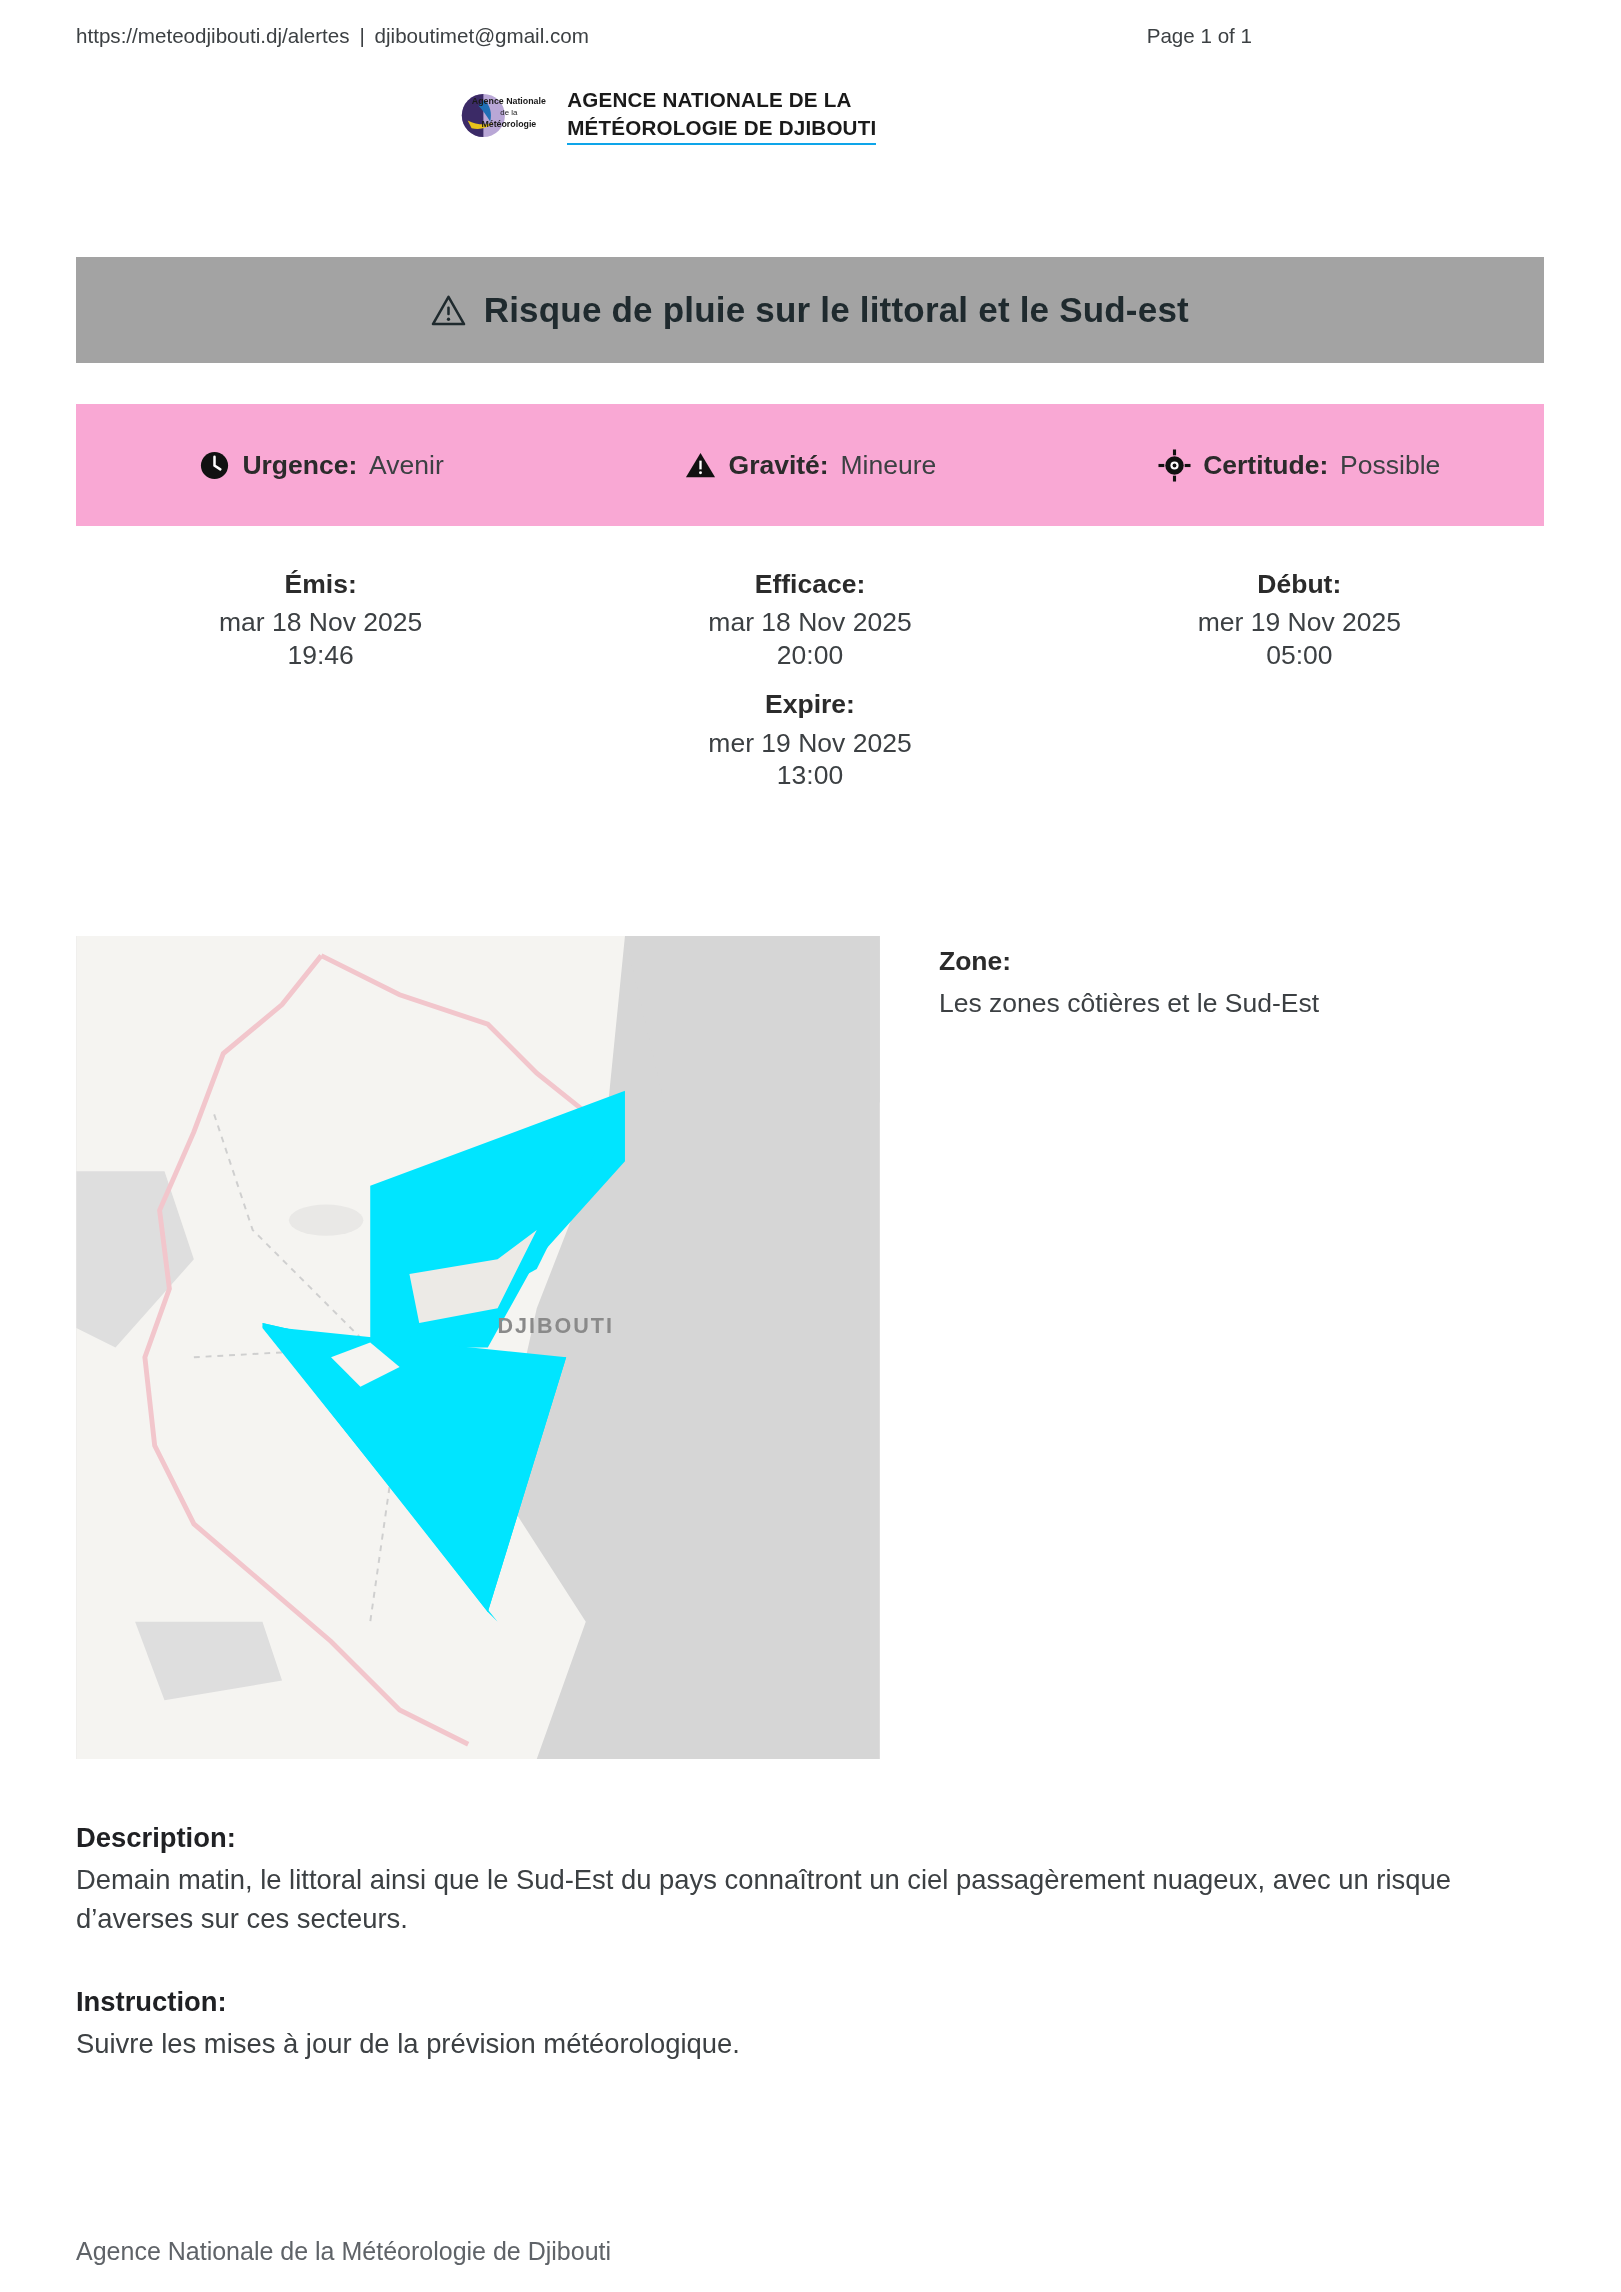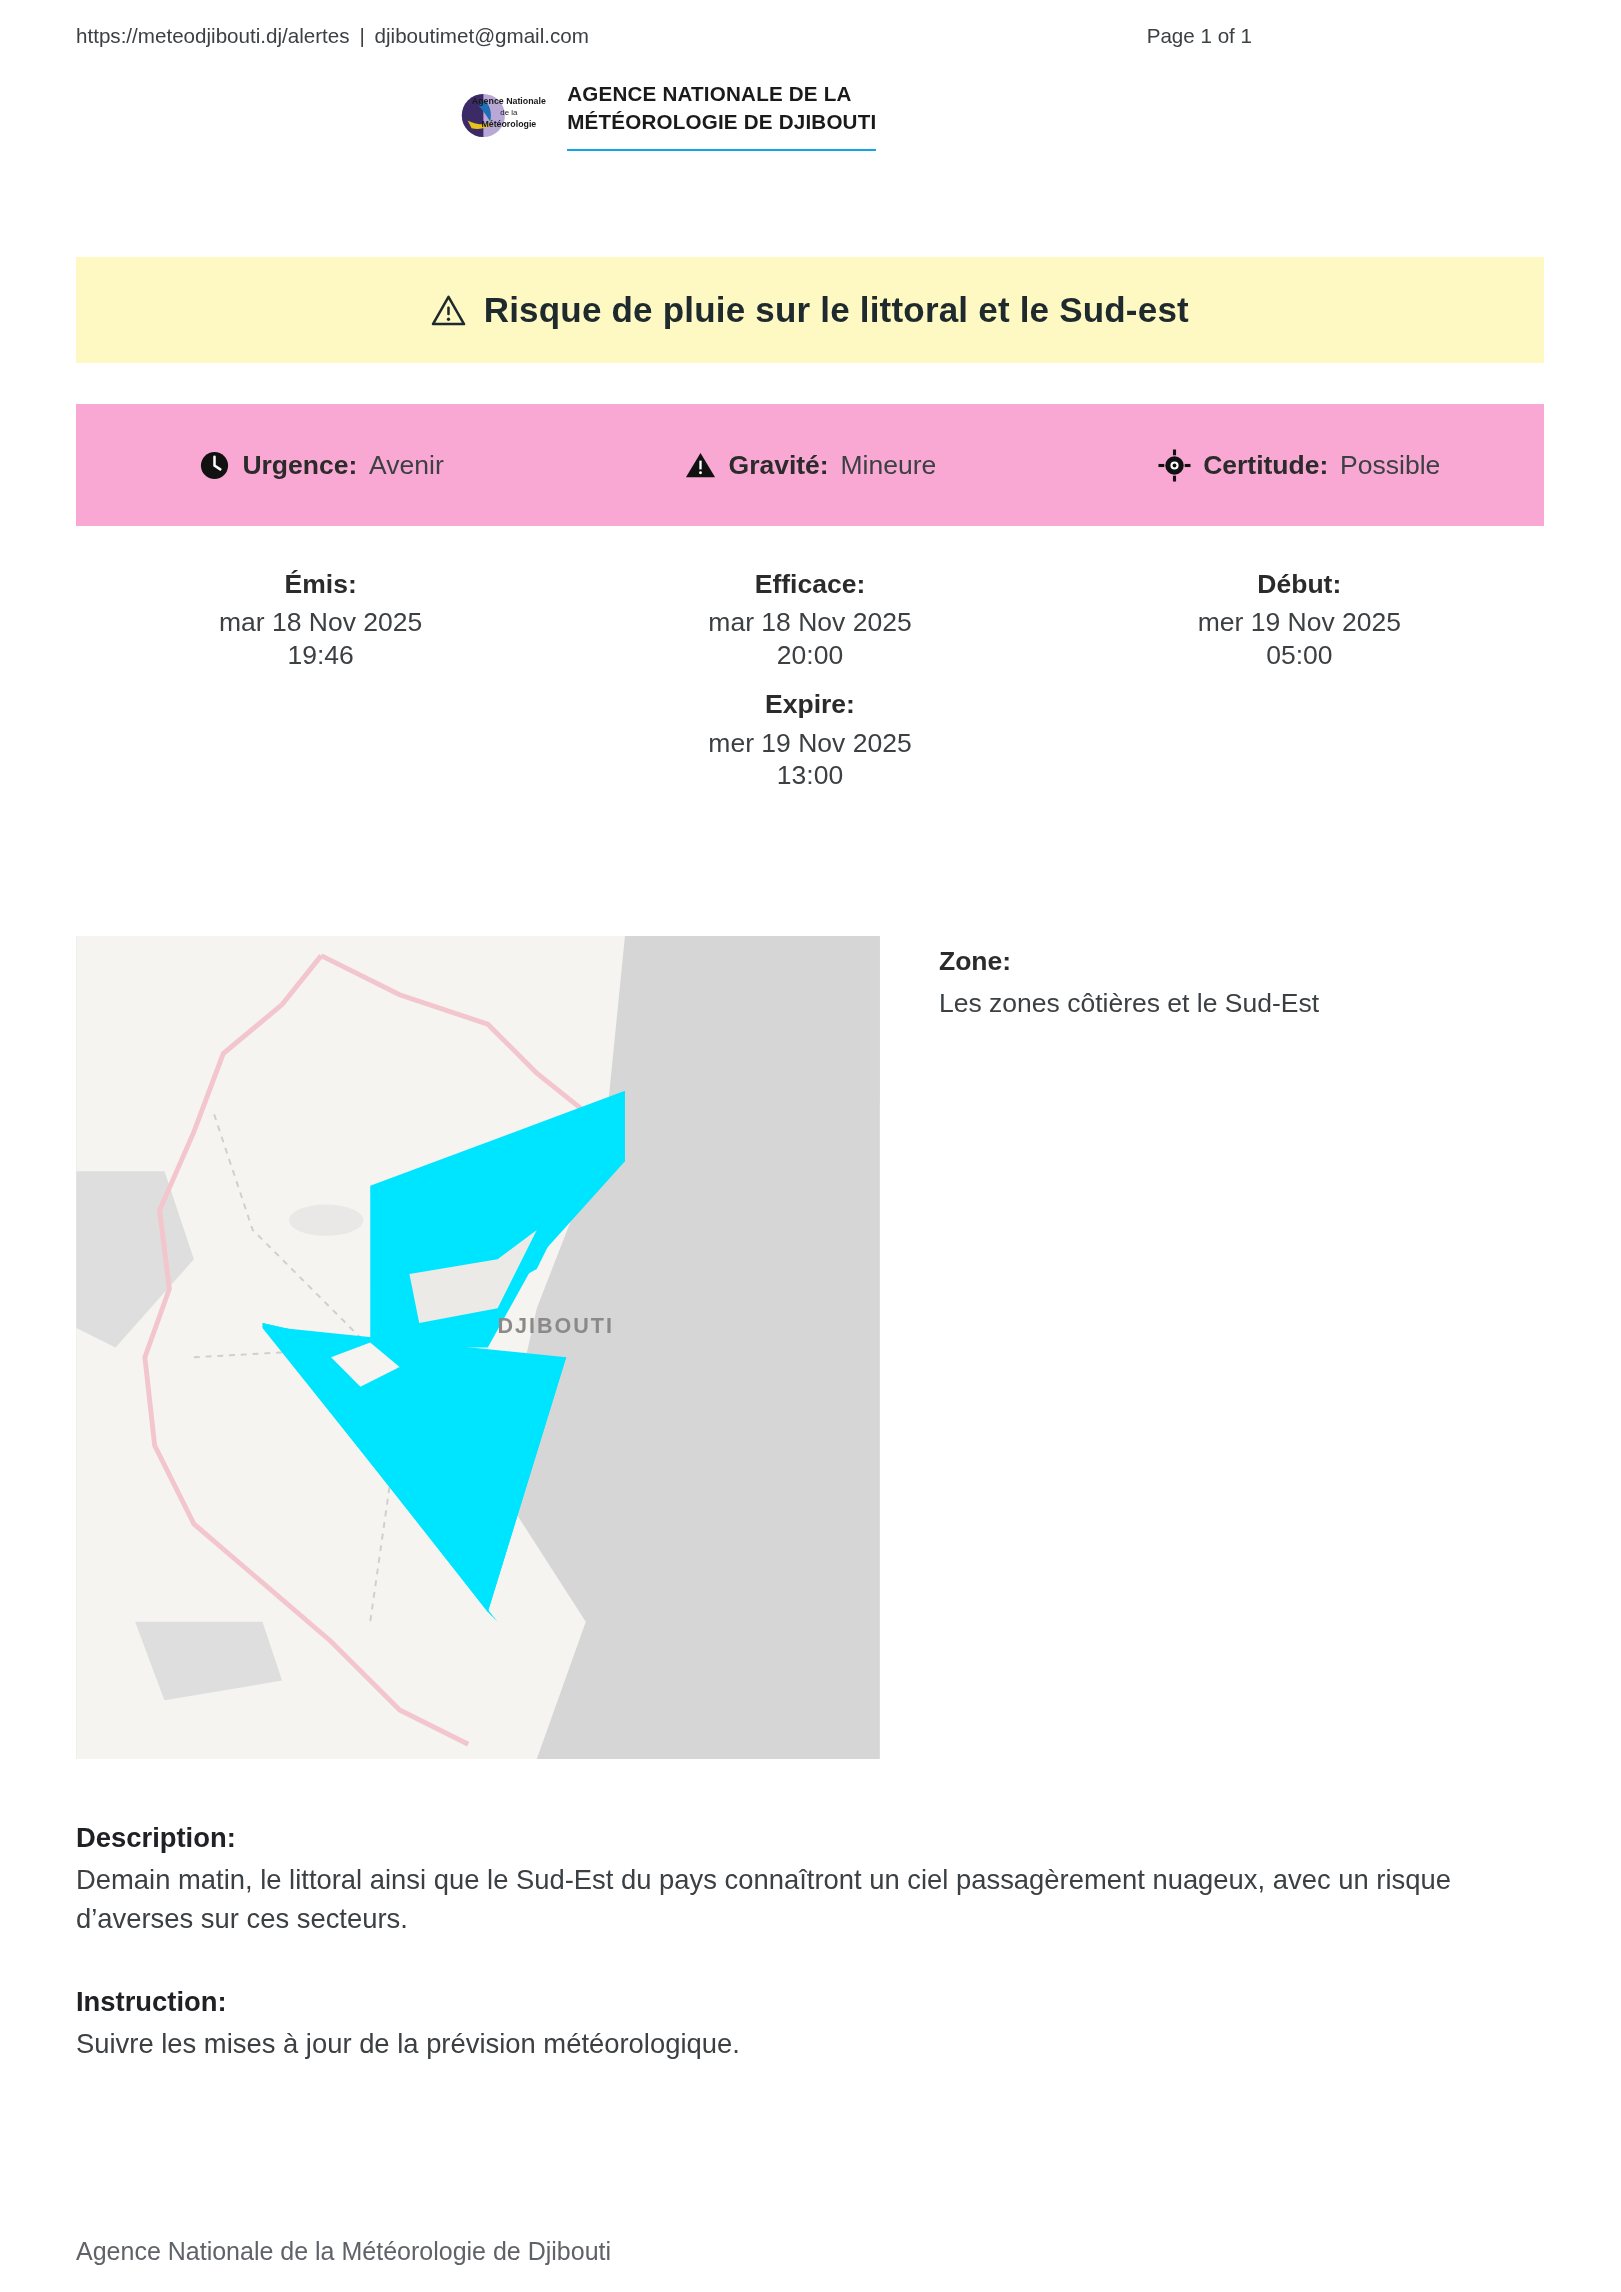--- a/index.html
+++ b/index.html
@@ -43,20 +43,21 @@
   .print-header .sep { color: #3c4043; }
 
   
   .org-head {
     position: absolute;
     top: 80px;
     left: 0;
     width: 100%;
     display: flex;
     justify-content: center;
+    align-items: center;
     gap: 17.6px;
   }
   .logo-mark {
     width: 98px;
     height: 71px;
     position: relative;
   }
   .org-name {
     font-size: 20.6px;
     font-weight: bold;
@@ -67,21 +68,21 @@
     padding-bottom: 2px;
   }
 
   
   .alert-banner {
     position: absolute;
     top: 257px;
     left: 76px;
     width: 1468px;
     height: 106px;
-    background: #fef9c3;
+    background: #a3a3a3;
     display: flex;
     align-items: center;
     justify-content: center;
     gap: 17.6px;
   }
   .alert-banner .title {
     font-size: 35px;
     font-weight: bold;
     color: #1f2a2e;
     letter-spacing: 0.2px;

